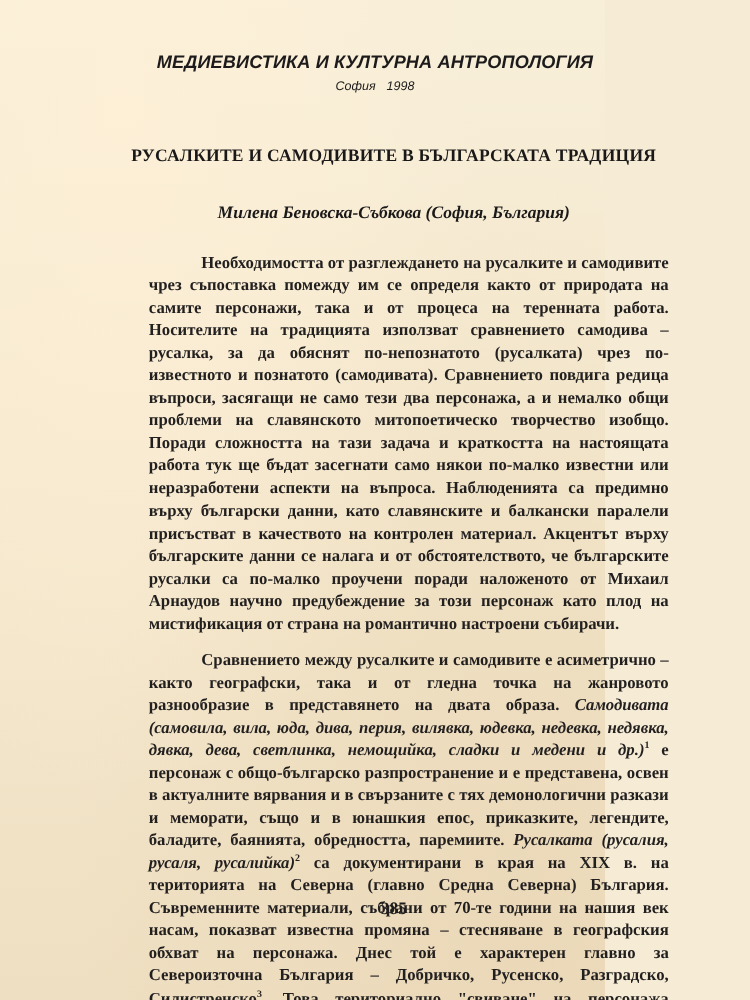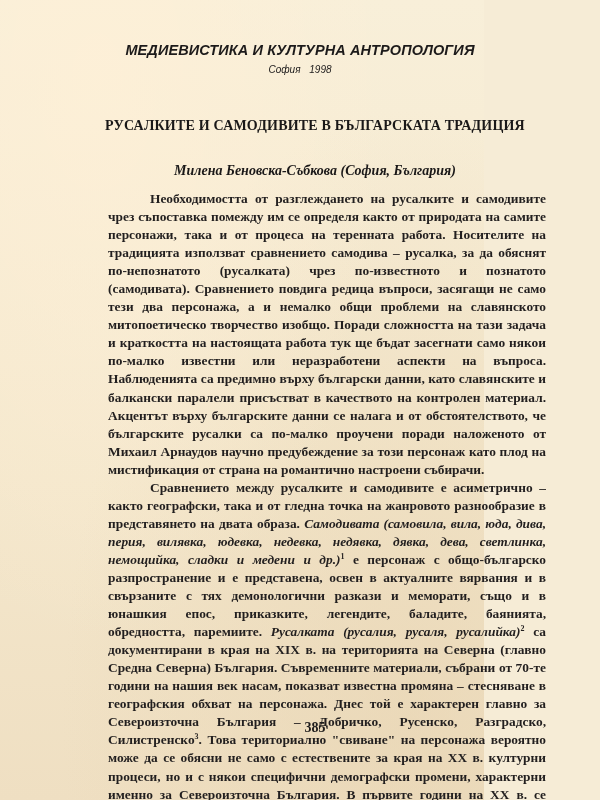--- a/index.html
+++ b/index.html
@@ -72,21 +72,21 @@
       top: 190px;
       width: 438px;
       font-family: "Liberation Serif", serif;
       font-weight: bold;
       font-size: 13.4px;
       line-height: 18.05px;
       color: #221f1f;
       text-align: justify;
     }
     .body-text p {
-      margin: 0;
+      margin: 11px;
       text-indent: 42px;
     }
     .body-text p + p {
       margin-top: 0;
     }
     .it {
       font-style: italic;
       font-weight: bold;
     }
     .sup {

